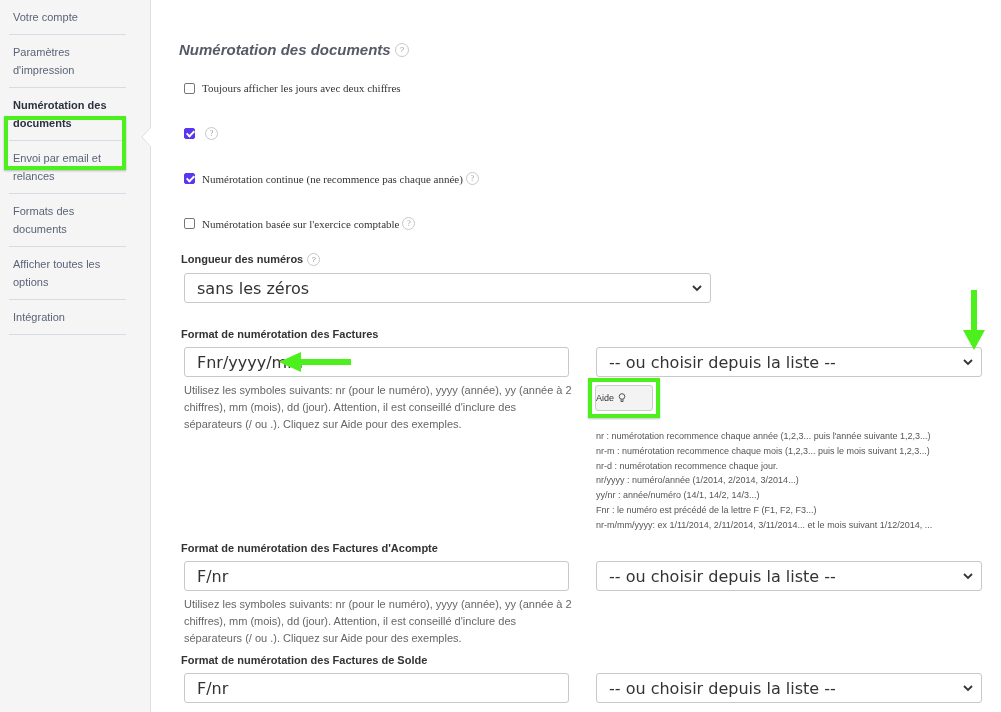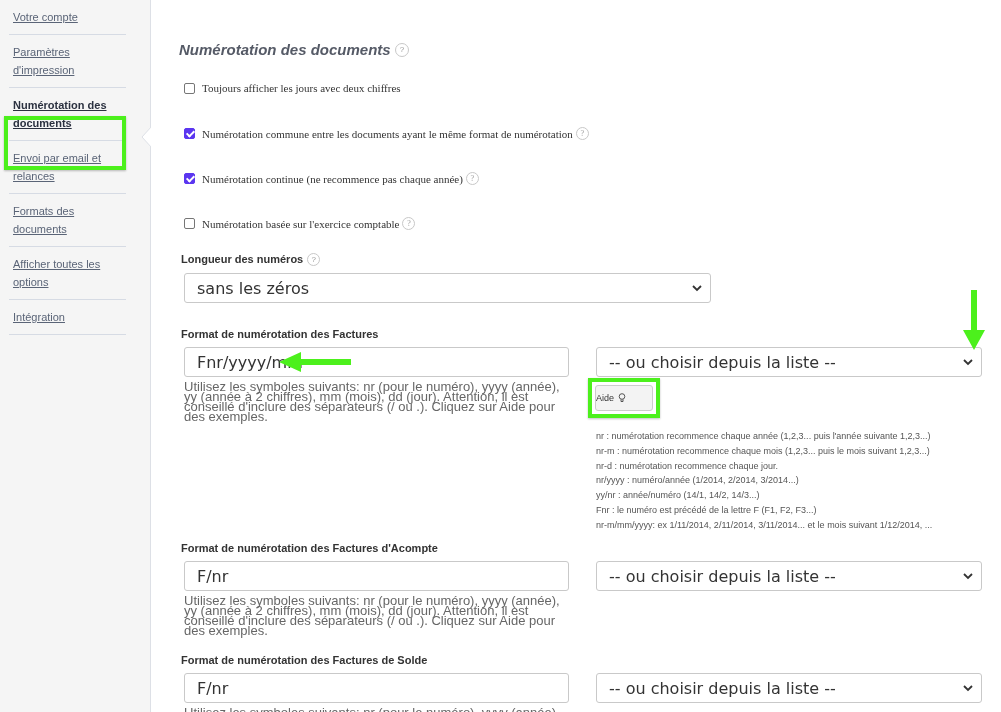--- a/index.html
+++ b/index.html
@@ -8,21 +8,21 @@
 
     
     .sidebar {
       position: absolute; left: 0; top: 0; width: 151px; height: 712px;
       background: #f5f5f5; border-right: 1px solid #dde0e6;
     }
     .sidebar ul { list-style: none; padding: 0 24px 0 9px; }
     .sidebar li {
       font-size: 11px; line-height: 18px; color: #5a6477;
       border-bottom: 1px solid #d6dbe4; padding: 8px 0 8px 4px;
-      position: relative; cursor: pointer; text-decoration: underline;
+      position: relative; cursor: pointer;
     }
     .sidebar li.first { padding-top: 8px; }
     .sidebar li.active { font-weight: bold; color: #2b3140; }
     .sidebar li .chev {
       position: absolute; right: -10px; top: 11px; width: 12px; height: 12px;
     }
     .active-box {
       position: absolute; left: 4px; top: 116px; width: 122px; height: 54px;
       border: 4px solid #4cf01c; box-shadow: 0 1px 2px rgba(0,0,0,.25);
       pointer-events: none;
@@ -67,21 +67,21 @@
     .label .help { margin-left: 4px; }
 
     .field {
       position: absolute; height: 30px; border: 1px solid #c9c9c9; border-radius: 3px;
       background: #fff; font-family: "DejaVu Sans", sans-serif; font-size: 16px; color: #333;
       display: flex; align-items: center; padding-left: 12px;
     }
     .field .chev { position: absolute; right: 8px; top: 10px; width: 10px; height: 8px; }
 
     .hint {
-      position: absolute; left: 33px; width: 390px; font-size: 13px; line-height: 10px; color: #666;
+      position: absolute; left: 33px; width: 390px; font-size: 11px; line-height: 17px; color: #666;
     }
 
     .aide-box {
       position: absolute; left: 437px; top: 378px; width: 72px; height: 40px;
       border: 4px solid #4cf01c; box-shadow: 0 1px 2px rgba(0,0,0,.25);
     }
     .aide-btn {
       position: absolute; left: 3px; top: 3px; width: 58px; height: 26px;
       border: 1px solid #ccc; border-radius: 3px; background: #f3f3f3;
       font-size: 9px; color: #333; display: flex; align-items: center; justify-content: flex-start;
@@ -122,21 +122,20 @@
     <span>Numérotation des documents</span>
     <span class="help">?</span>
   </h2>
 
   <label class="check-row" style="top:82px">
     <span class="cb"></span>
     <span>Toujours afficher les jours avec deux chiffres</span>
   </label>
   <label class="check-row" style="top:127px">
     <span class="cb checked"></span>
-    <span>Numérotation commune entre les documents ayant le même format de numérotation</span>
     <span class="help">?</span>
   </label>
   <label class="check-row" style="top:172px">
     <span class="cb checked"></span>
     <span>Numérotation continue (ne recommence pas chaque année)</span>
     <span class="help">?</span>
   </label>
   <label class="check-row" style="top:217px">
     <span class="cb"></span>
     <span>Numérotation basée sur l'exercice comptable</span>

